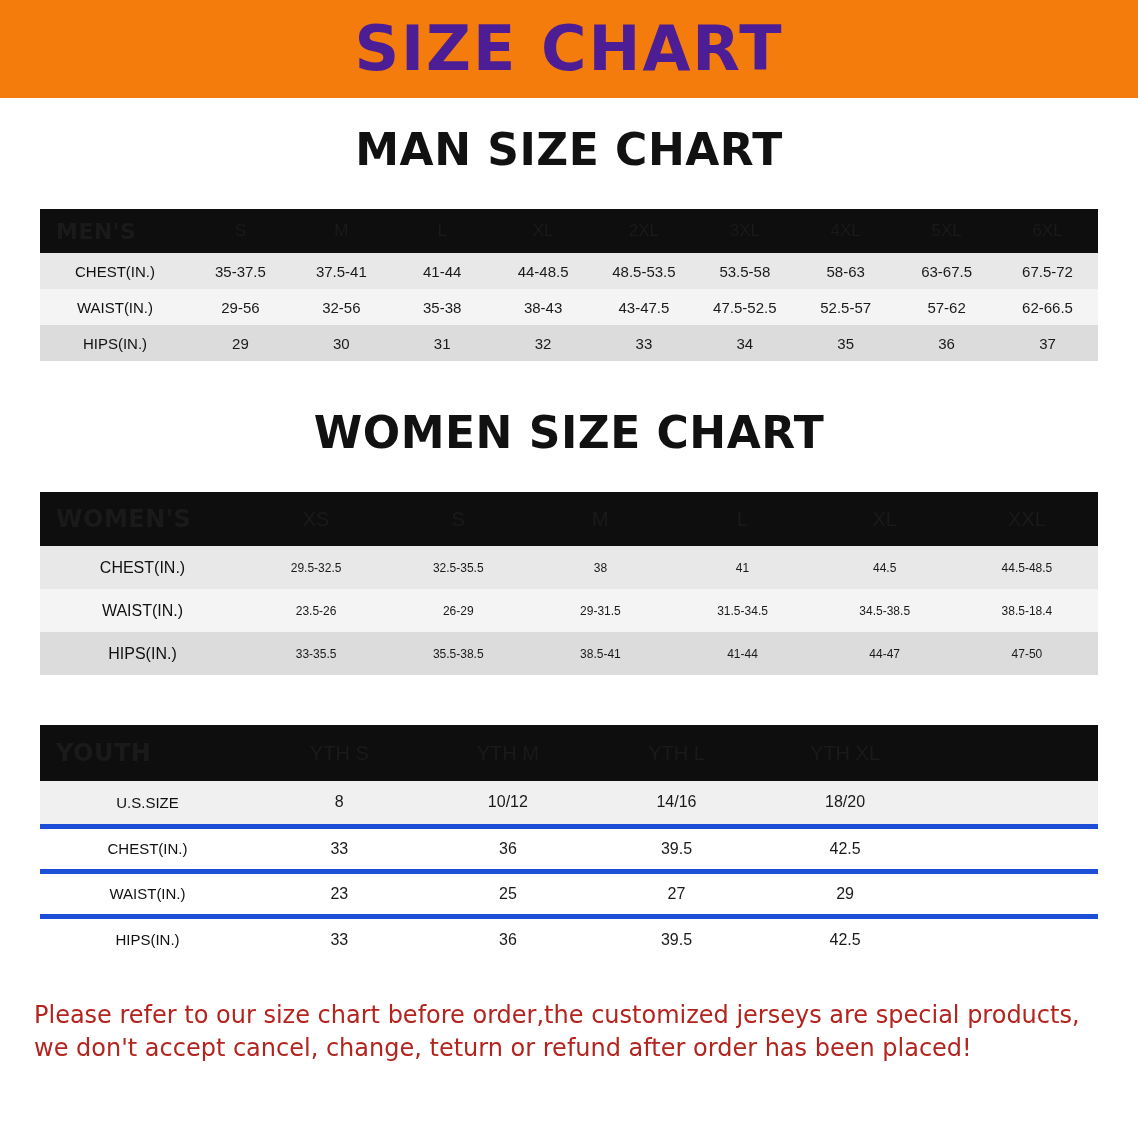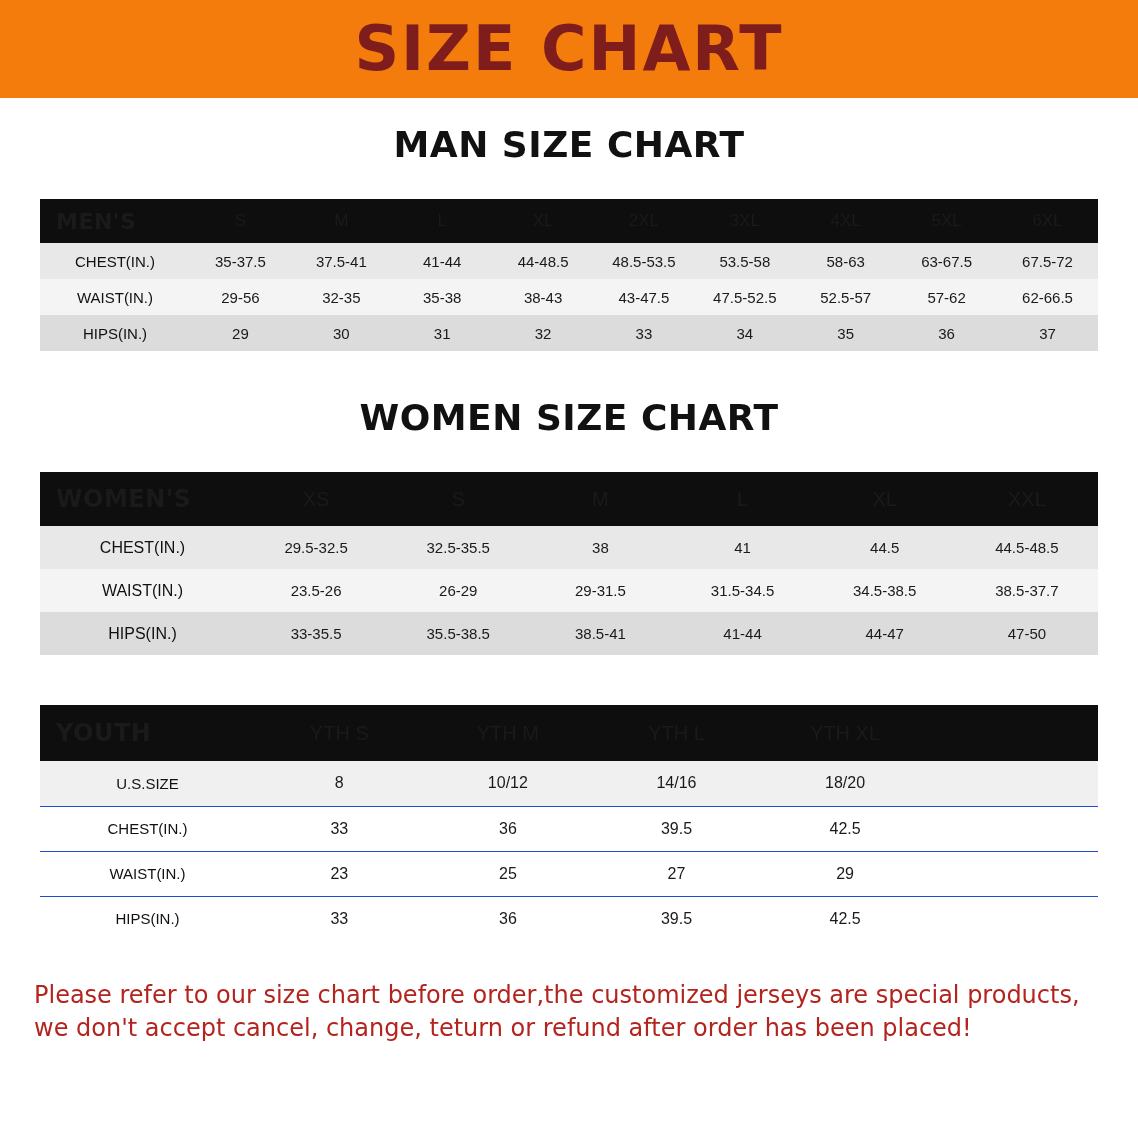--- a/index.html
+++ b/index.html
@@ -28,31 +28,31 @@
     height: 98px;
     display: flex;
     align-items: center;
     justify-content: center;
   }
   .banner-title {
     font-family: "DejaVu Sans", sans-serif;
     font-weight: 700;
     font-size: 62px;
     letter-spacing: 2px;
-    color: #7f1d1d;
+    color: #4c1d95;
     line-height: 1;
     text-align: center;
   }
 
   
   .section-title {
     text-align: center;
     font-family: "DejaVu Sans", sans-serif;
     font-weight: 700;
-    font-size: 36px;
+    font-size: 44px;
     color: #111111;
     letter-spacing: 0.5px;
   }
   .t1 { margin-top: 26px; }
   .t2 { margin-top: 30px; }
   .t3 { margin-top: 34px; }
 
   
   .table-wrap {
     padding: 16px 40px;
@@ -103,36 +103,36 @@
     color: #111;
   }
 
   
   .men col.c0 { width: 150px; }
   .women col.c0 { width: 205px; }
   .youth col.c0 { width: 215px; }
 
   
   .women .hdr-row th.size-cell { font-size: 20px; }
-  .women tbody td { height: 43px; font-size: 15px; }
+  .women tbody td { height: 43px; font-size: 12px; }
   .women tbody td.label-cell { font-size: 16px; }
   .women .hdr-row th { height: 54px; }
   .women .hdr-row th.label-cell { font-size: 24px; }
 
   
   .youth .hdr-row th { height: 56px; }
   .youth .hdr-row th.label-cell { font-size: 24px; }
   .youth .hdr-row th.size-cell { font-size: 20px; }
   .youth tbody td {
     height: 45px;
     font-size: 16px;
     background: #ffffff;
   }
   .youth tbody tr.shade td { background: #f0f0f0; }
-  .youth tbody tr td { border-bottom: 1px solid #1d4ed8; }
+  .youth tbody tr td { border-bottom: 5px solid #1d4ed8; }
   .youth tbody tr:last-child td { border-bottom: none; }
 
   
   .note {
     margin: 22px 34px 0 34px;
     color: #b4241f;
     font-family: "DejaVu Sans", sans-serif;
     font-size: 24px;
     line-height: 1.38;
     text-align: left;
@@ -186,21 +186,21 @@
           <td>44-48.5</td>
           <td>48.5-53.5</td>
           <td>53.5-58</td>
           <td>58-63</td>
           <td>63-67.5</td>
           <td>67.5-72</td>
         </tr>
         <tr class="row-b">
           <td class="label-cell">WAIST(IN.)</td>
           <td>29-56</td>
-          <td>32-35</td>
+          <td>32-56</td>
           <td>35-38</td>
           <td>38-43</td>
           <td>43-47.5</td>
           <td>47.5-52.5</td>
           <td>52.5-57</td>
           <td>57-62</td>
           <td>62-66.5</td>
         </tr>
         <tr class="row-c">
           <td class="label-cell">HIPS(IN.)</td>
@@ -251,21 +251,21 @@
           <td>44.5</td>
           <td>44.5-48.5</td>
         </tr>
         <tr class="row-b">
           <td class="label-cell">WAIST(IN.)</td>
           <td>23.5-26</td>
           <td>26-29</td>
           <td>29-31.5</td>
           <td>31.5-34.5</td>
           <td>34.5-38.5</td>
-          <td>38.5-37.7</td>
+          <td>38.5-18.4</td>
         </tr>
         <tr class="row-c">
           <td class="label-cell">HIPS(IN.)</td>
           <td>33-35.5</td>
           <td>35.5-38.5</td>
           <td>38.5-41</td>
           <td>41-44</td>
           <td>44-47</td>
           <td>47-50</td>
         </tr>

